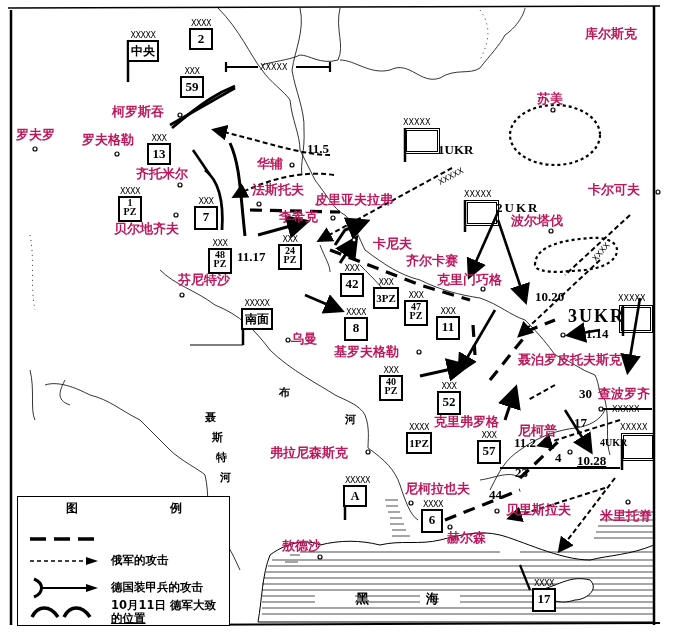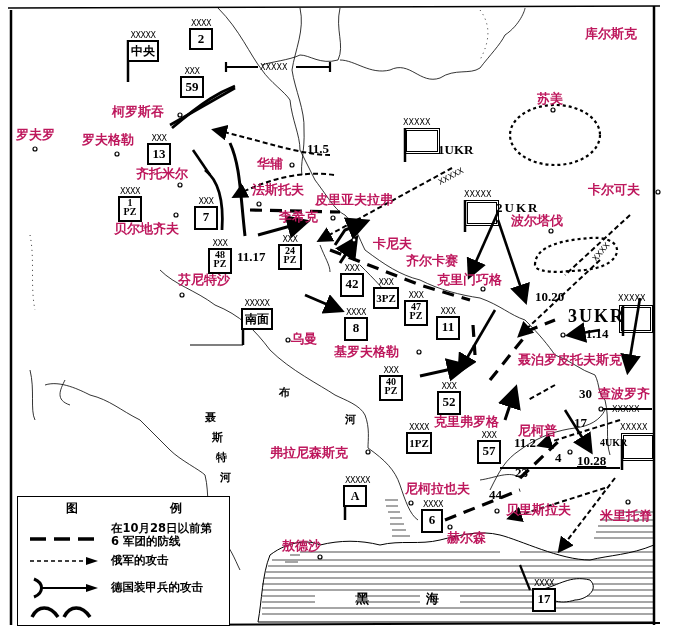--- a/index.html
+++ b/index.html
@@ -338,23 +338,23 @@
     <g>
       <path d="M16,82 C26,86 26,96 16,100" fill="none" stroke="#000" stroke-width="3"></path>
       <line x1="24" y1="91" x2="72" y2="91" stroke="#000" stroke-width="2"></line>
       <path d="M68,87 L80,91 L68,95 Z" fill="#000"></path>
     </g>
     <g>
       <path d="M14,120 C20,108 32,108 40,120" fill="none" stroke="#000" stroke-width="3.5"></path>
       <path d="M46,120 C52,108 64,108 72,120" fill="none" stroke="#000" stroke-width="3.5"></path>
     </g>
   </svg>
-  <div class="row-text" style="top:25px;">
-    <div>在10月28日以前第</div>
-      <div>6 军团的防线</div>
-  </div>
   <div class="row-text" style="top:57px;">
     <div>俄军的攻击</div>
   </div>
   <div class="row-text" style="top:84px;">
     <div>德国装甲兵的攻击</div>
   </div>
+  <div class="row-text" style="top:102px;">
+    <div>10月11日 德军大致</div>
+      <div style="text-decoration:underline;">的位置</div>
+  </div>
 </div>
 
 </body></html>

